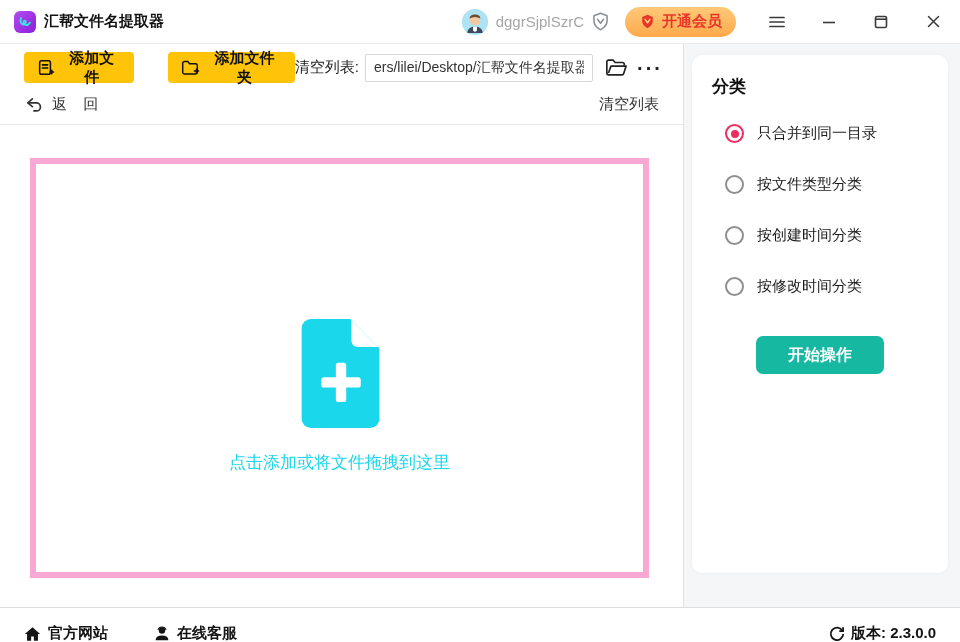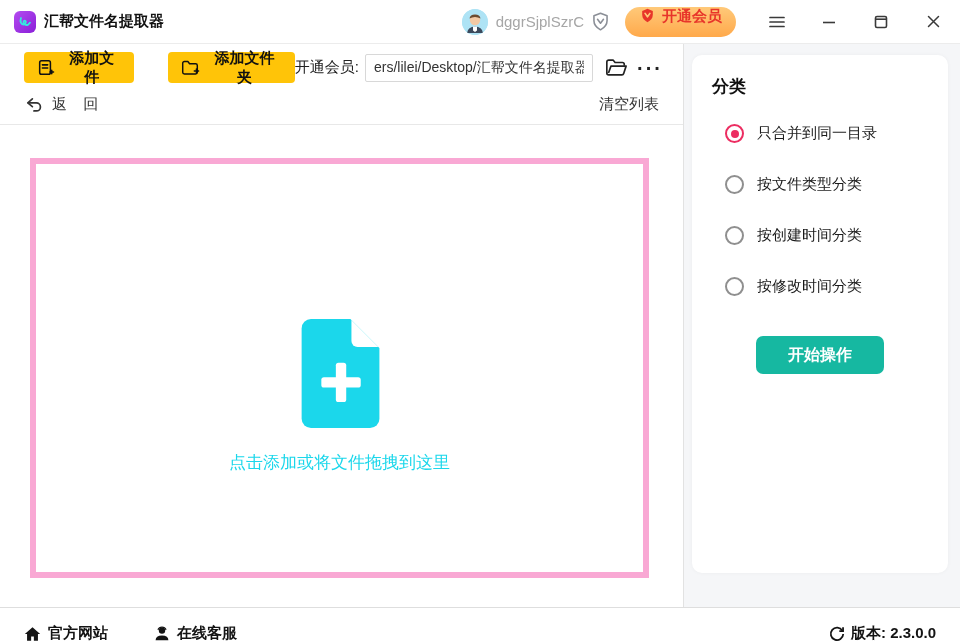--- a/index.html
+++ b/index.html
@@ -8,21 +8,21 @@
   .window { width:960px; height:642px; background:#fff; position:relative; overflow:hidden; }
 
   
   .titlebar { height:44px; display:flex; align-items:center; padding:0 18px 0 14px; border-bottom:1px solid #ececec; background:#fff; }
   .app-icon { width:22px; height:22px; border-radius:6px; background:linear-gradient(135deg,#b44bf0,#8a1fd8); display:flex; align-items:center; justify-content:center; margin-right:8px; flex:0 0 auto; }
   .app-title { font-size:15px; font-weight:700; color:#111; }
   .tb-spacer { flex:1; }
   .avatar { width:26px; height:26px; border-radius:50%; background:#aee3f5; overflow:hidden; margin-right:8px; flex:0 0 auto; position:relative; }
   .username { font-size:15px; color:#a6a6a6; margin-right:6px; }
   .badge-ic { margin-right:14px; display:flex; }
-  .vip-btn { height:30px; padding:0 14px; border:none; border-radius:15px; background:linear-gradient(180deg,#ffc979,#ffa94b); display:flex; align-items:flex-start; gap:6px; cursor:pointer; }
+  .vip-btn { height:30px; padding:0 14px; border:none; border-radius:15px; background:linear-gradient(180deg,#ffc979,#ffa94b); display:flex; align-items:center; gap:6px; cursor:pointer; }
   .vip-btn span { color:#e8352a; font-size:15px; font-weight:700; }
   .winctl { display:flex; align-items:center; gap:34px; margin-left:32px; }
   .winctl .ctl { width:18px; height:18px; display:flex; align-items:center; justify-content:center; cursor:pointer; }
 
   
   .body-row { display:flex; height:563px; }
   .main { width:684px; border-right:1px solid #e2e2e2; background:#fff; position:relative; }
 
   
   .toolbar { display:flex; align-items:center; padding:8px 20px 4px 24px; }
@@ -139,21 +139,21 @@
           <span>添加文件</span>
         </button>
         <button class="btn-yellow">
           <svg width="19" height="18" viewBox="0 0 22 20">
               <path d="M2 4.5 a2 2 0 0 1 2-2 h4 l2 2.5 h7 a2 2 0 0 1 2 2 V15 a2 2 0 0 1 -2 2 H4 a2 2 0 0 1 -2-2 Z" fill="none" stroke="#111" stroke-width="1.7" stroke-linejoin="round"></path>
               <path d="M15.5 13.5 h5 M18 11 v5" stroke="#111" stroke-width="1.7" stroke-linecap="round"></path>
             </svg>
           <span>添加文件夹</span>
         </button>
         <div class="out-group">
-          <span class="out-label">开通会员:</span>
+          <span class="out-label">清空列表:</span>
           <input class="out-input" value="ers/lilei/Desktop/汇帮文件名提取器" style="">
           <span class="browse-ic">
             <svg width="22" height="19" viewBox="0 0 24 20">
                 <path d="M2 4 a2 2 0 0 1 2-2 h5 l2 2.5 h8 a2 2 0 0 1 2 2 V8" fill="none" stroke="#222" stroke-width="1.8" stroke-linejoin="round"></path>
                 <path d="M2 4 V16 a2 2 0 0 0 2 2 h14.5 a2 2 0 0 0 1.9-1.4 L23 8.5 H6.5 L3.8 16" fill="none" stroke="#222" stroke-width="1.8" stroke-linejoin="round"></path>
               </svg>
           </span>
           <span class="more-dots">···</span>
         </div>
       </div>

